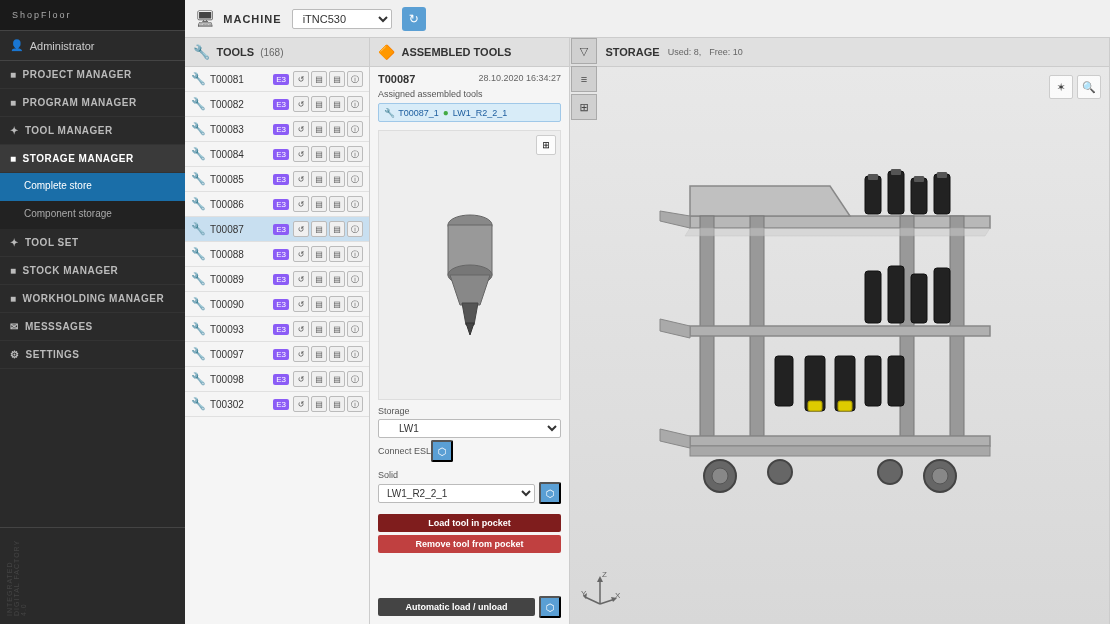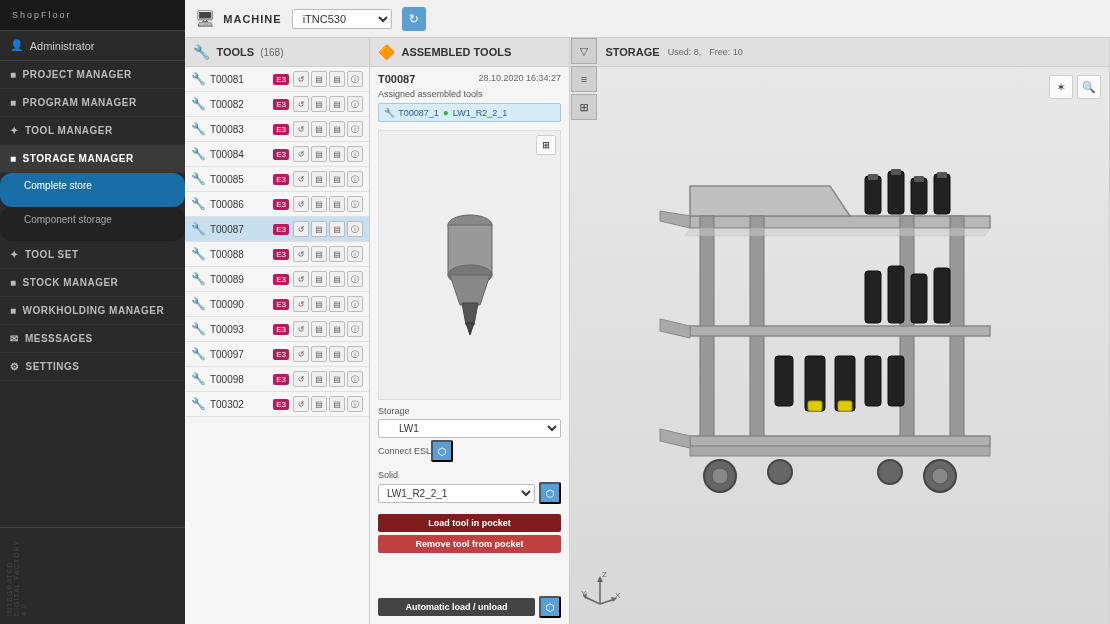--- a/index.html
+++ b/index.html
@@ -40,26 +40,25 @@
       font-weight: bold;
       letter-spacing: 0.5px;
       display: flex;
       align-items: center;
       gap: 6px;
       cursor: pointer;
       border-bottom: 1px solid #333;
     }
     .sidebar-item.active { background: #3a3a3a; color: #fff; }
     .sidebar-sub-item {
-      padding: 7px 10px 16px 24px;
+      padding: 7px 10px 10px 24px;
       color: #aaa;
       font-size: 10px;
       cursor: pointer;
       background: #222;
-      border-radius: 12px;
     }
     .sidebar-sub-item.active { background: #1a6ea8; color: #fff; }
 
     
     .main-content {
       flex: 1;
       display: flex;
       flex-direction: column;
       height: 624px;
       background: #e8e8e8;
@@ -150,21 +149,21 @@
       display: flex;
       align-items: center;
       padding: 4px 6px;
       border-bottom: 1px solid #e0e0e0;
       cursor: pointer;
       gap: 4px;
     }
     .tool-item.selected { background: #c8dff0; }
     .tool-name { font-size: 10px; color: #333; flex: 1; }
     .tool-badge {
-      background: #be185d;
+      background: #8b5cf6;
       color: white;
       font-size: 8px;
       padding: 1px 3px;
       border-radius: 2px;
     }
     .tool-actions { display: flex; gap: 2px; }
     .tool-action-btn {
       width: 16px;
       height: 16px;
       border: 1px solid #bbb;

